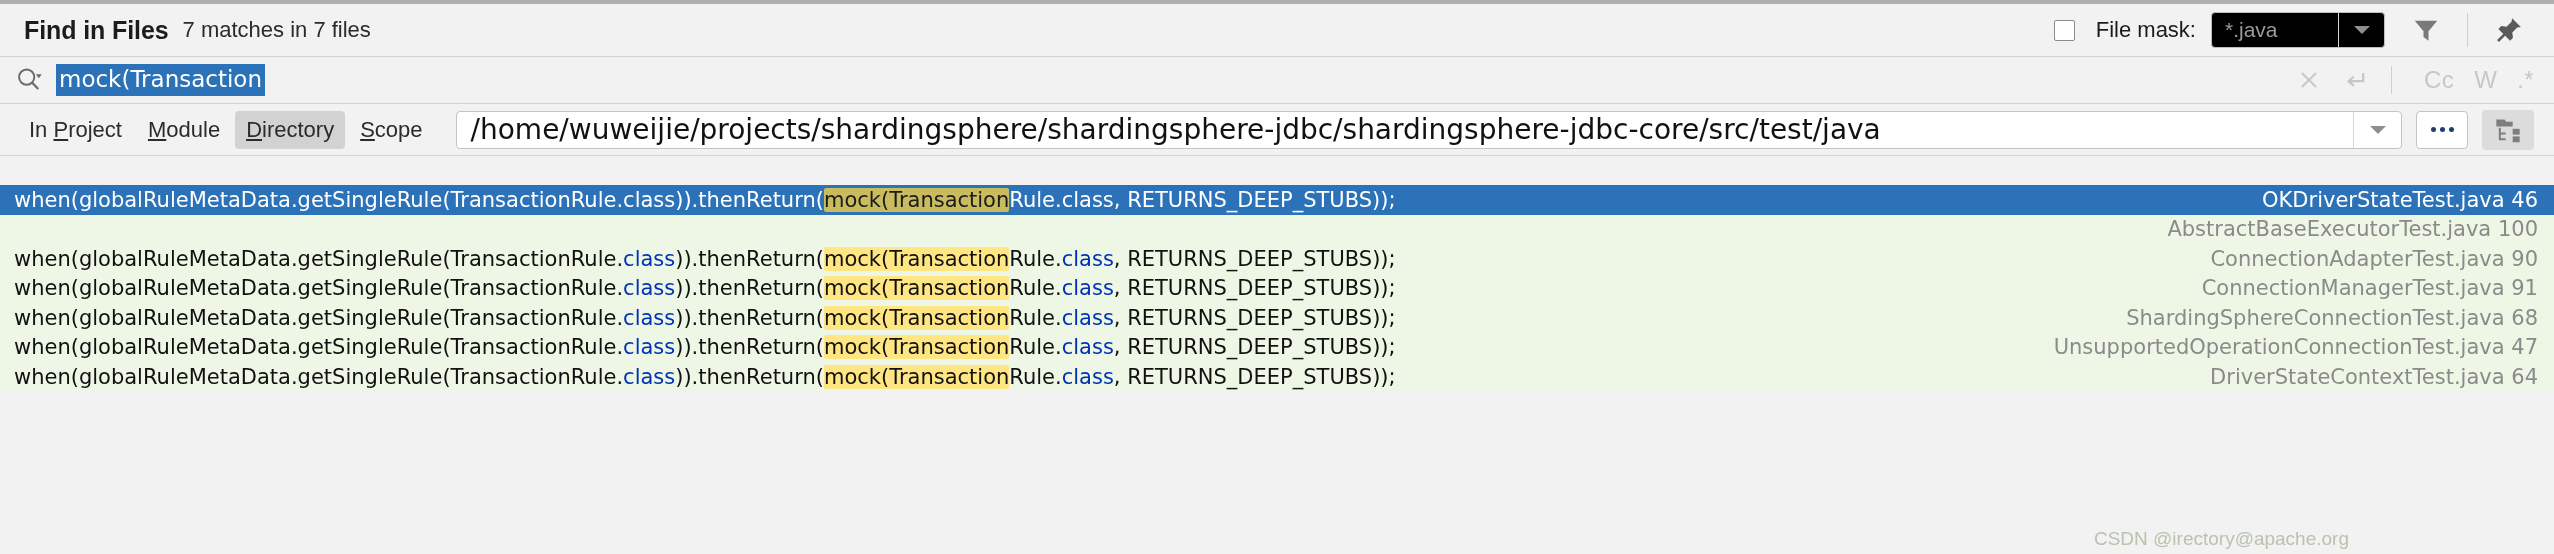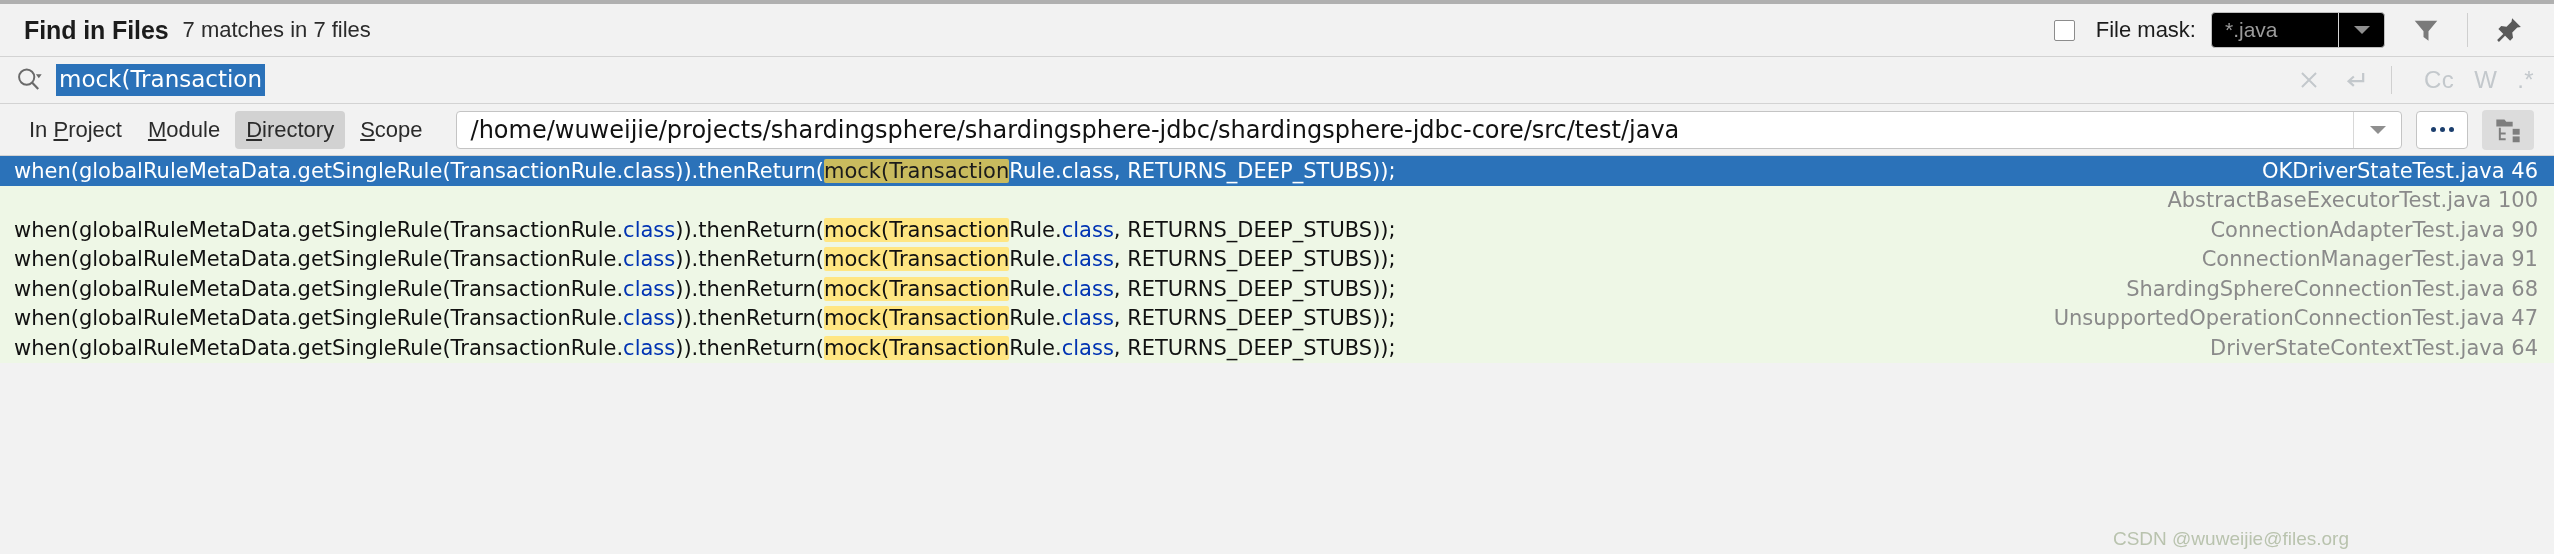--- a/index.html
+++ b/index.html
@@ -101,21 +101,21 @@
   }
   .scope-tab.sel { background: #d2d2d2; }
   .scope-tab u { text-decoration: underline; }
   .path-field {
     flex: 1; height: 38px; margin-left: 18px;
     background: #ffffff; border: 1px solid #c4c4c4; border-radius: 4px;
     display: flex; align-items: stretch;
   }
   .path-text {
     flex: 1; display: flex; align-items: center;
-    padding-left: 14px; font-size: 24px; color: #111111;
+    padding-left: 14px; font-size: 28px; color: #111111;
     font-family: "DejaVu Sans", sans-serif;
     overflow: hidden; white-space: nowrap;
   }
   .path-arrow {
     width: 48px; border-left: 1px solid #d8d8d8;
     display: flex; align-items: center; justify-content: center;
   }
   .dots-btn {
     width: 52px; height: 38px; margin-left: 14px;
     background: #ffffff; border: 1px solid #c4c4c4; border-radius: 4px;
@@ -123,21 +123,21 @@
     gap: 4px;
   }
   .dot { width: 5px; height: 5px; border-radius: 50%; background: #1c3f6e; }
   .tree-btn {
     width: 52px; height: 40px; margin-left: 14px;
     background: #dcdcdc; border-radius: 4px;
     display: flex; align-items: center; justify-content: center;
   }
 
   
-  .results { position: relative; background: #1d4ed8; }
+  .results { position: relative; background: #1d4ed8; margin-top: 29px; }
   .row {
     height: 29.5px; display: flex; align-items: center;
     padding: 0 16px 0 14px;
     font-family: "DejaVu Sans", sans-serif;
     font-size: 21px; color: #111111;
     white-space: nowrap; overflow: hidden;
   }
   .row.unsel { background: #eef7e6; }
   .row.sel { background: #2b72b9; color: #ffffff; }
   .row-text { flex: 0 0 auto; }
@@ -290,14 +290,14 @@
         <span class="row-spacer"></span>
         <span class="row-file">UnsupportedOperationConnectionTest.java 47</span>
       </div>
       <div class="row unsel">
         <span class="row-text"><span>when(globalRuleMetaData.getSingleRule(TransactionRule.</span><span class="kw">class</span><span>)).thenReturn(</span><span class="hl">mock(Transaction</span><span>Rule.</span><span class="kw">class</span><span>, RETURNS_DEEP_STUBS));</span></span>
         <span class="row-spacer"></span>
         <span class="row-file">DriverStateContextTest.java 64</span>
       </div>
     </div>
 
-  <div class="watermark">CSDN @wuweijie@files.org</div>
+  <div class="watermark">CSDN @irectory@apache.org</div>
 </div>
 
 </body></html>

